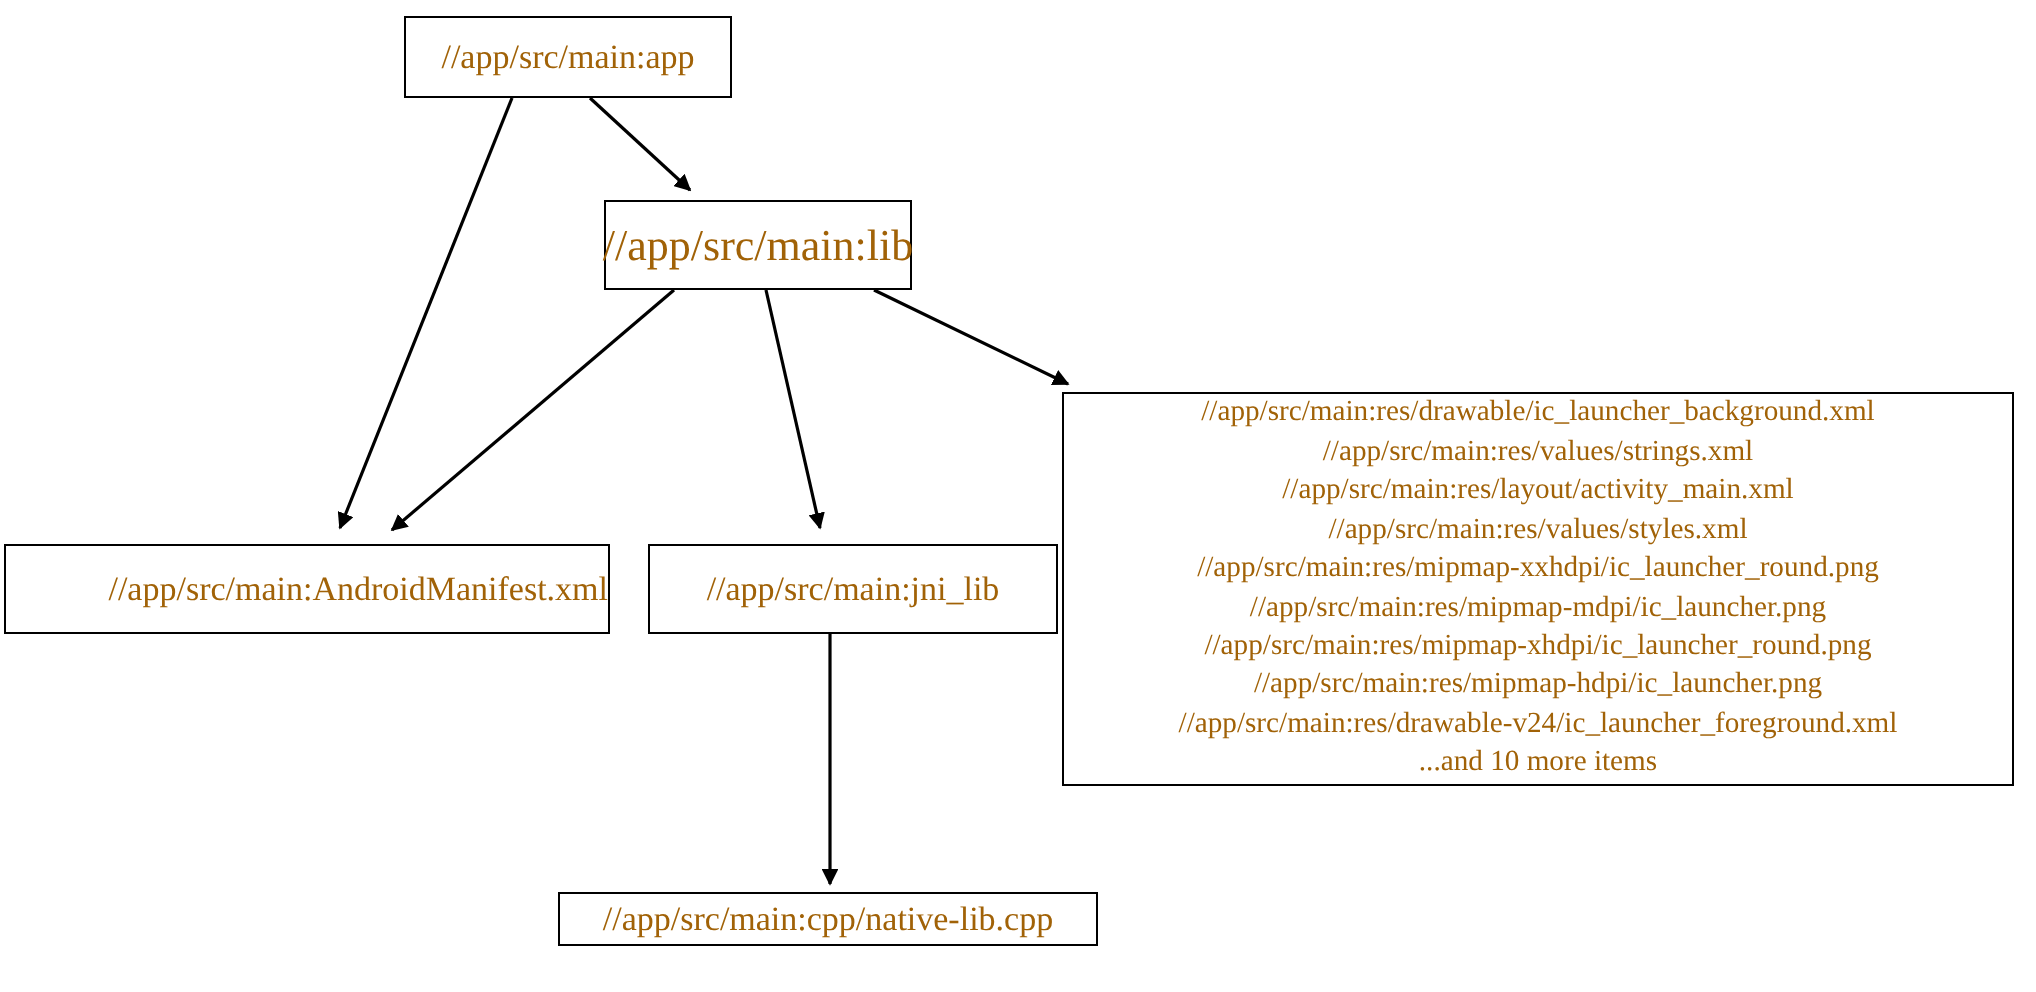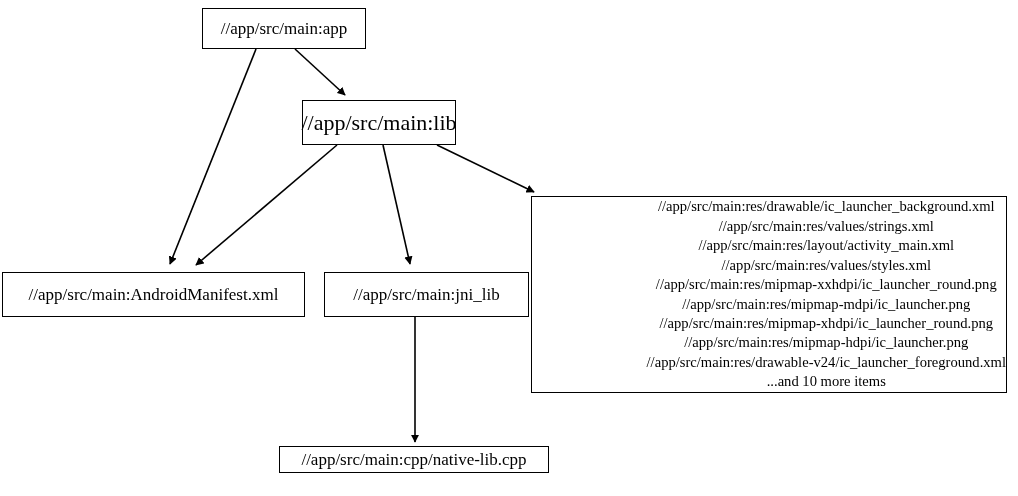--- a/index.html
+++ b/index.html
@@ -25,34 +25,34 @@
   }
   .node {
     position: absolute;
     box-sizing: border-box;
     border: 1px solid #000000;
     background: #ffffff;
     display: flex;
     align-items: center;
     justify-content: center;
     text-align: center;
-    color: #000000;
+    color: #a16207;
     line-height: 1.0;
   }
   .node-label {
     display: block;
     white-space: pre;
     text-align: center;
   }
   
   #node-app        { left: 202px; top: 8px;   width: 164px; height: 41px;  font-size: 17px; }
   #node-lib        { left: 302px; top: 100px; width: 154px; height: 45px;  font-size: 22px; }
-  #node-manifest   { left: 2px;   top: 272px; width: 303px; height: 45px;  font-size: 17px; }
+  #node-manifest   { left: 2px;   top: 272px; width: 303px; height: 45px;  font-size: 17px; justify-content: flex-end; }
   #node-jni        { left: 324px; top: 272px; width: 205px; height: 45px;  font-size: 17px; }
-  #node-res        { left: 531px; top: 196px; width: 476px; height: 197px; font-size: 14.6px; justify-content: flex-end; }
+  #node-res        { left: 531px; top: 196px; width: 476px; height: 197px; font-size: 14.6px; }
   #node-cpp        { left: 279px; top: 446px; width: 270px; height: 27px;  font-size: 17px; }
 
   #node-res .node-label { line-height: 1.335; }
 </style>
 </head>
 <body>
 
 <div id="graph-canvas">
 
   <svg id="edge-layer" viewBox="0 0 1018 496" width="1018" height="496" xmlns="http://www.w3.org/2000/svg">

